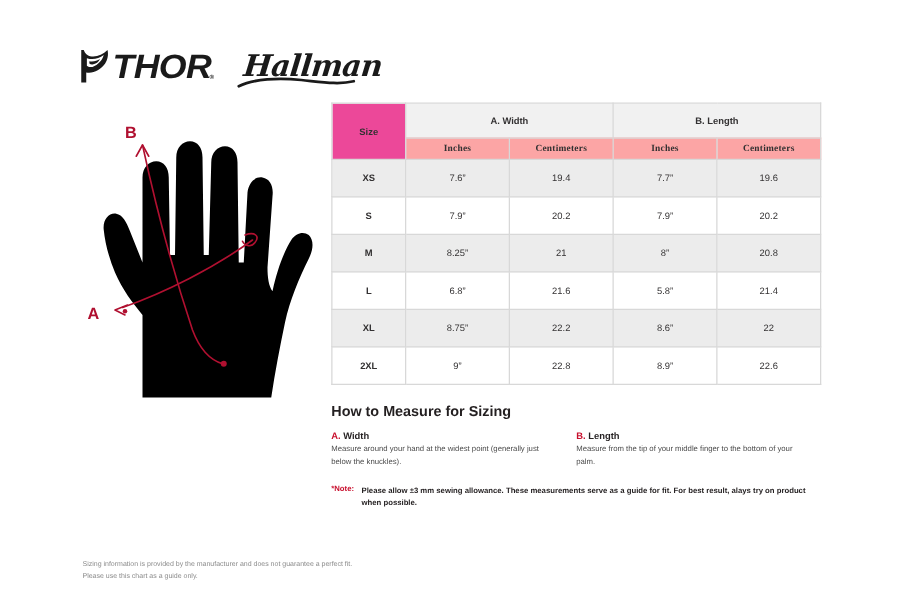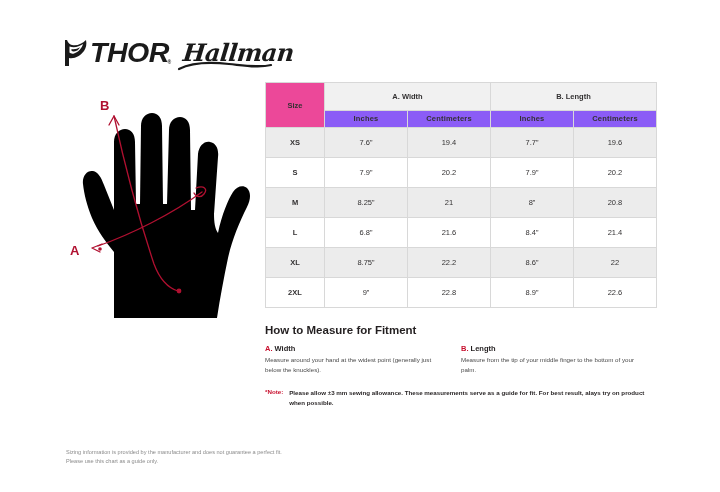--- a/index.html
+++ b/index.html
@@ -19,21 +19,21 @@
 
   
   .logo-row {
     position: absolute;
     left: 62px;
     top: 33px;
     width: 230px;
     height: 40px;
     display: flex;
     align-items: center;
-    gap: 2px;
+    gap: 14px;
   }
   .thor-logo {
     display: flex;
     align-items: center;
     gap: 2px;
   }
   .thor-mark { display:block; }
   .thor-word {
     font-family: "Liberation Sans", sans-serif;
     font-weight: bold;
@@ -124,27 +124,28 @@
     height: 44px;
   }
   th.grp {
     background: #f1f1f1;
     font-weight: bold;
     font-size: 9px;
     height: 26px;
     color: #231f20;
   }
   th.unit {
-    background: #8b5cf6;
+    background: #fca5a5;
     color: #ffffff;
     font-weight: bold;
     font-size: 7.5px;
     height: 16px;
     border-color: #111111;
     letter-spacing: 0.2px;
+    font-family: Liberation Serif, serif;
   }
   td.sz {
     font-weight: bold;
     font-size: 8px;
     color: #231f20;
   }
   tbody tr { height: 30px; margin-left: 48px; }
   tbody tr.odd td { background: #ececec; }
   tbody tr.even td { background: #ffffff; }
 
@@ -329,42 +330,42 @@
         <td class="sz">M</td>
         <td>8.25”</td>
         <td>21</td>
         <td>8”</td>
         <td>20.8</td>
       </tr>
       <tr class="even">
         <td class="sz">L</td>
         <td>6.8”</td>
         <td>21.6</td>
-        <td>8.4”</td>
+        <td>5.8”</td>
         <td>21.4</td>
       </tr>
       <tr class="odd">
         <td class="sz">XL</td>
         <td>8.75”</td>
         <td>22.2</td>
         <td>8.6”</td>
         <td>22</td>
       </tr>
       <tr class="even">
         <td class="sz">2XL</td>
         <td>9”</td>
         <td>22.8</td>
         <td>8.9”</td>
         <td>22.6</td>
       </tr>
     </tbody>
   </table>
 
   <div class="howto">
-    <h3 class="howto-title">How to Measure for Fitment</h3>
+    <h3 class="howto-title">How to Measure for Sizing</h3>
     <div class="howto-cols">
       <div class="howto-col">
         <div class="howto-h">
           <span class="mk">A.</span>
           <span>Width</span>
         </div>
         <p class="howto-p">Measure around your hand at the widest point (generally just below the knuckles).</p>
       </div>
       <div class="howto-col">
         <div class="howto-h">

